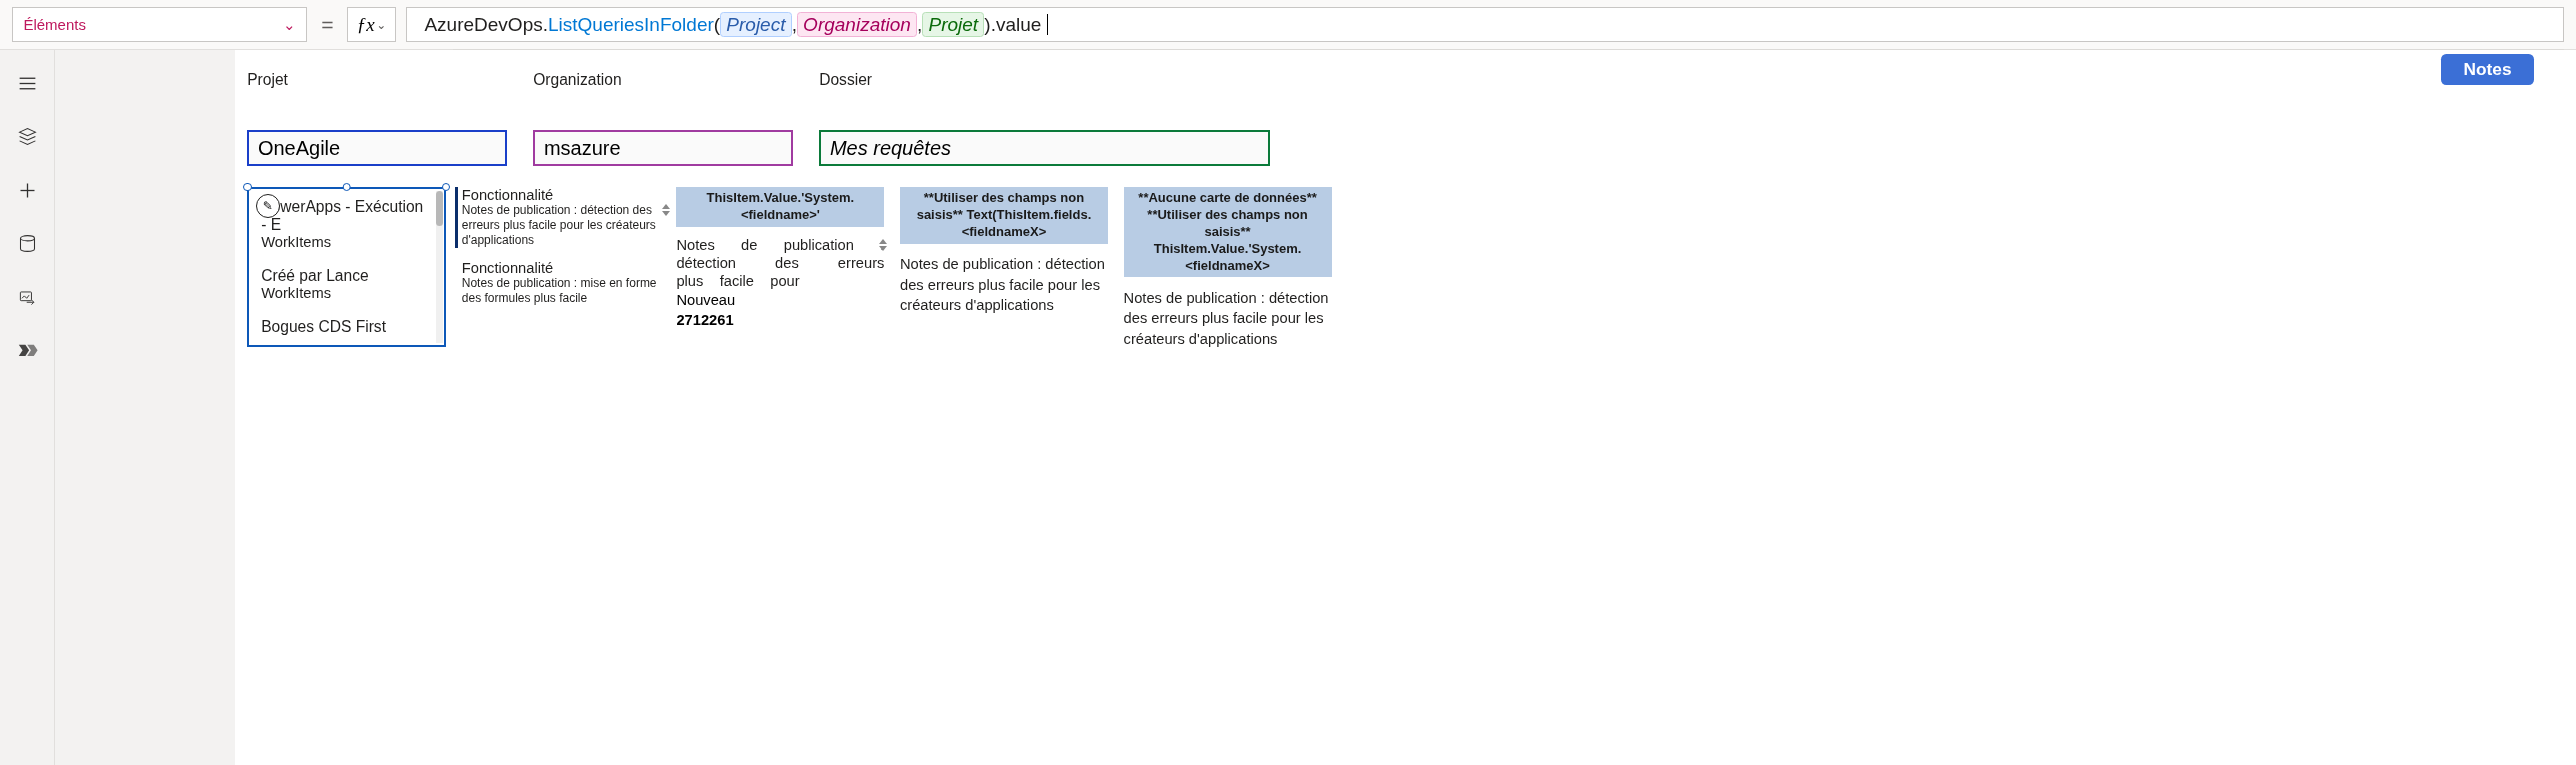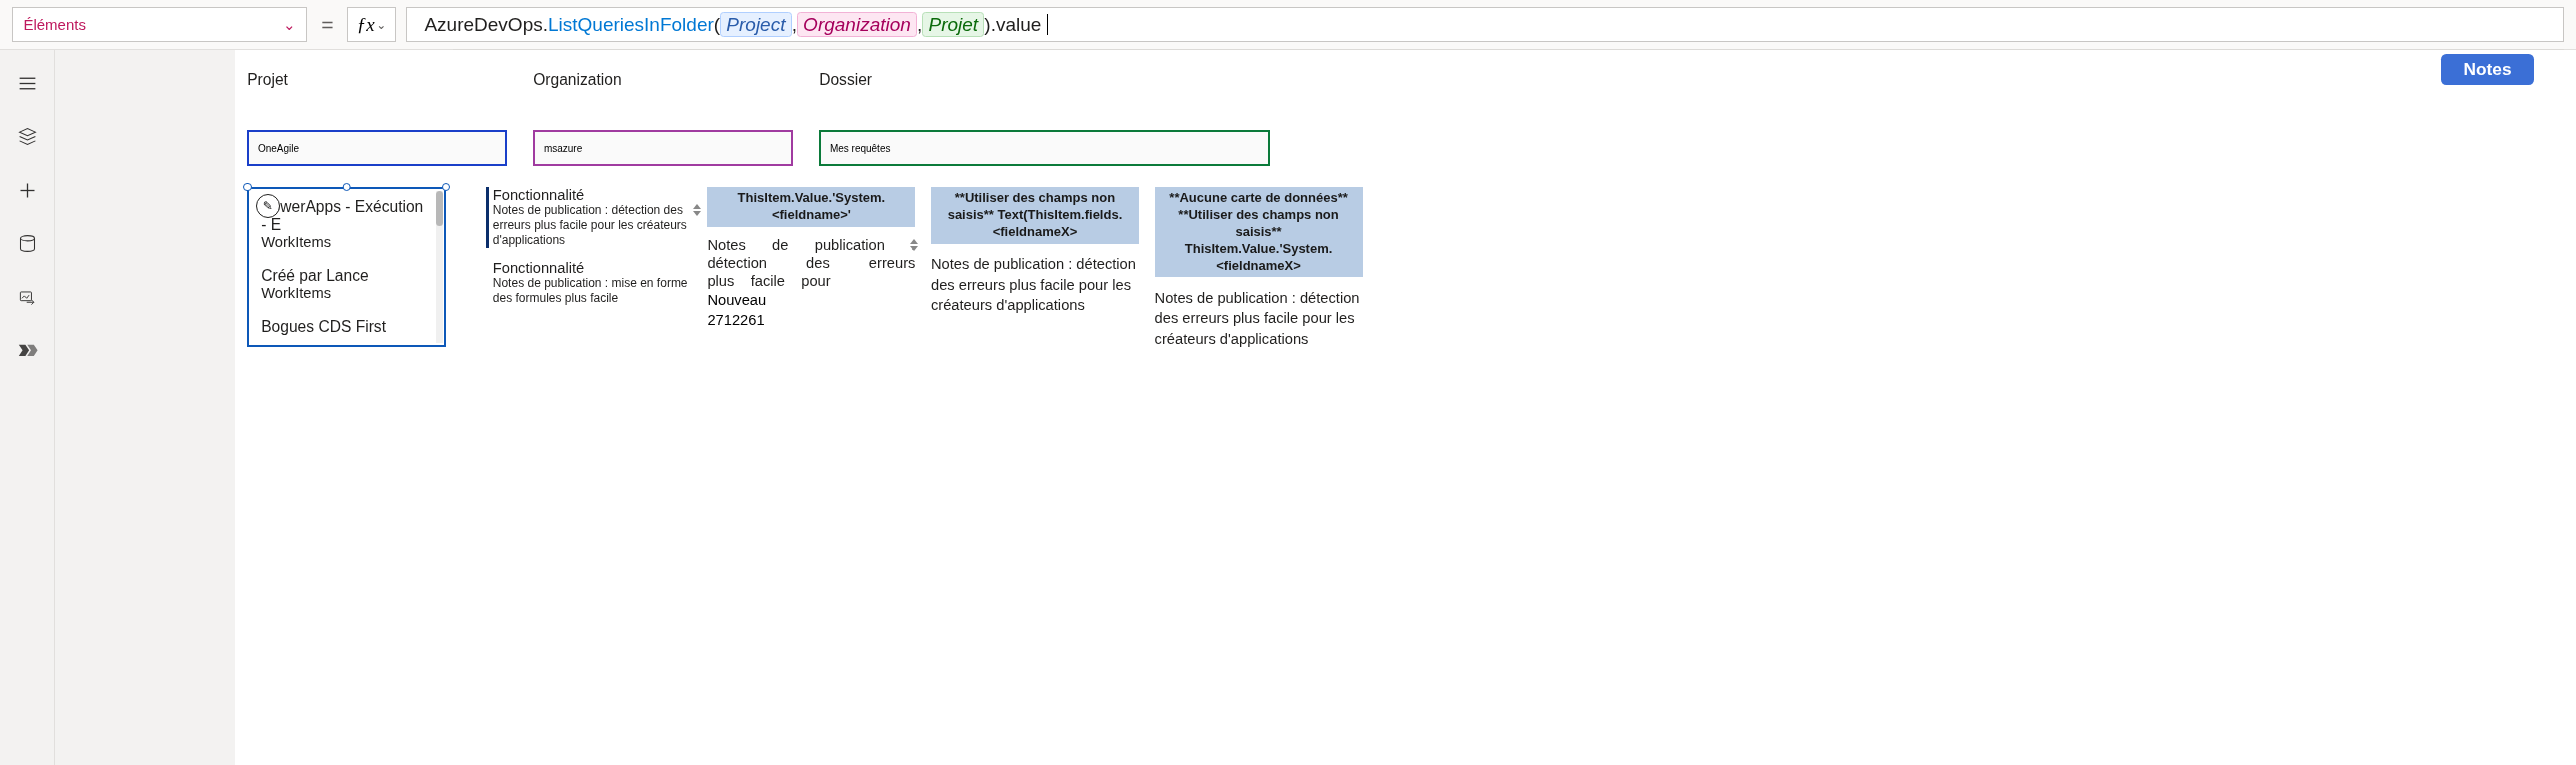--- a/index.html
+++ b/index.html
@@ -29,45 +29,45 @@
     .app { display: flex; height: calc(100vh - 49px); }
     .rail { width: 55px; background: #f3f2f1; border-right: 0.9px solid #e1dfdd; display: flex; flex-direction: column; align-items: center; padding-top: 21px; gap: 29.5px; }
     .rail-btn { width: 24px; height: 24px; color: #323130; cursor: pointer; display: flex; align-items: center; justify-content: center; }
 
     .canvas-wrap { flex: 1; background: #f3f2f1; overflow: hidden; position: relative; }
     .canvas { background: #fff; margin: 0 0 0 180px; height: 100%; position: relative; padding: 21px 7px 7px 7px; }
 
     .notes-btn { position: absolute; right: 42px; top: 3.5px; background: #3b6fd6; color: #fff; font-size: 17.3px; font-weight: 600; padding: 5.2px 22.5px; border-radius: 5.2px; cursor: pointer; }
 
     .field-label { font-size: 15.6px; color: #201f1e; margin-bottom: 5.2px; }
-    .field-box { height: 36px; border: 2.6px solid; background: #fafafa; display: flex; align-items: center; padding: 0 8.7px; font-size: 10px; margin-top: 41px; }
+    .field-box { height: 36px; border: 2.6px solid; background: #fafafa; display: flex; align-items: center; padding: 0 8.7px; font-size: 20px; margin-top: 41px; }
     .fb-project { border-color: #1a3fc9; }
     .fb-org { border-color: #a03ba0; }
-    .fb-folder { border-color: #0b7a3a; }
+    .fb-folder { border-color: #0b7a3a; font-style: italic; }
 
     .fields-row { display: flex; gap: 26px; padding: 0 5.2px; }
     .field { flex: 0 0 auto; }
     .field.p { width: 260px; }
     .field.o { width: 260px; }
     .field.f { width: 451px; }
 
     .content-row { display: flex; gap: 15.6px; padding: 21px 5.2px 0 5.2px; }
 
     .sel-wrap { position: relative; width: 199px; }
     .sel-handle { position: absolute; width: 8.7px; height: 8.7px; background: #fff; border: 1.7px solid #0d58b8; border-radius: 50%; z-index: 3; }
     .sh-tl { left: -4.3px; top: -4.3px; } .sh-tr { right: -4.3px; top: -4.3px; } .sh-tm { left: 50%; top: -4.3px; transform: translateX(-50%); }
     .edit-badge { position: absolute; left: 8.7px; top: 7px; width: 24px; height: 24px; border-radius: 50%; border: 1.7px solid #201f1e; display: flex; align-items: center; justify-content: center; z-index: 4; background: #fff; font-size: 12px; }
 
     .gallery { width: 199px; border: 2.6px solid #0d58b8; background: #fff; position: relative; }
     .gal-item { padding: 8.7px 12px; font-size: 15.6px; color: #201f1e; }
     .gal-sub { font-size: 14.7px; color: #201f1e; }
     .gal-scroll { position: absolute; right: 1.7px; top: 1.7px; bottom: 1.7px; width: 7px; background: #f0f0f0; }
     .gal-thumb { position: absolute; right: 1.7px; top: 1.7px; width: 7px; height: 35px; background: #b8b8b8; border-radius: 3.5px; }
 
-    .col2 { width: 199px; margin-left: 31px; }
+    .col2 { width: 199px; }
     .col2-item { margin-bottom: 12px; position: relative; }
     .c2-title { font-size: 14.7px; color: #201f1e; }
     .c2-sub { font-size: 12px; color: #201f1e; line-height: 1.25; }
     .c2-bar { position: absolute; left: -7px; top: 0; bottom: 0; width: 3.5px; background: #0b2e6b; }
     .c2-scroll { position: absolute; right: -8.7px; top: 17.3px; width: 7px; }
     .tri-up, .tri-down { width: 0; height: 0; border-left: 4.3px solid transparent; border-right: 4.3px solid transparent; }
     .tri-up { border-bottom: 5.2px solid #888; margin-bottom: 1.7px; }
     .tri-down { border-top: 5.2px solid #888; }
 
     .col3, .col4, .col5 { width: 208px; }
@@ -222,21 +222,21 @@
           <div class="c3-body">
             <div class="c3-line" style="text-align:justify; text-align-last:justify;">Notes de publication :</div>
             <div class="c3-line" style="text-align:justify; text-align-last:justify;">détection des erreurs</div>
             <div class="c3-line" style="white-space:pre;">plus    facile    pour</div>
             <div class="c3-scroll">
                 <div class="tri-up"></div>
                 <div class="tri-down"></div>
               </div>
           </div>
           <div style="font-size:14.7px; margin-top:3.5px;">Nouveau</div>
-          <div style="font-size:14.7px; margin-top:3.5px;">2712261</div>
+          <div style="font-size:14.7px; margin-top:3.5px;font-weight:bold;">2712261</div>
         </div>
 
         <div class="col4">
           <div class="head-pill">**Utiliser des champs non saisis** Text(ThisItem.fields.&lt;fieldnameX&gt;</div>
           <div class="c45-body">Notes de publication : détection des erreurs plus facile pour les créateurs d'applications</div>
 
         </div>
 
         <div class="col5">
           <div class="head-pill">**Aucune carte de données** **Utiliser des champs non saisis** ThisItem.Value.'System.&lt;fieldnameX&gt;</div>

